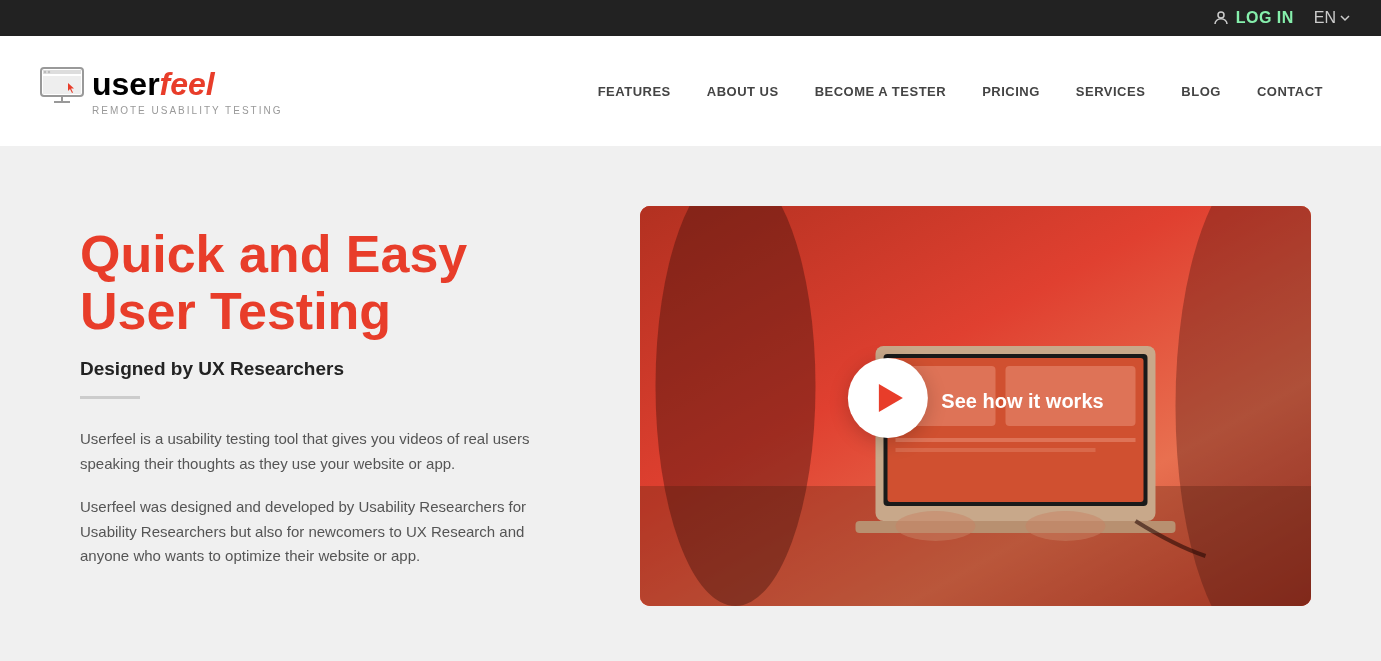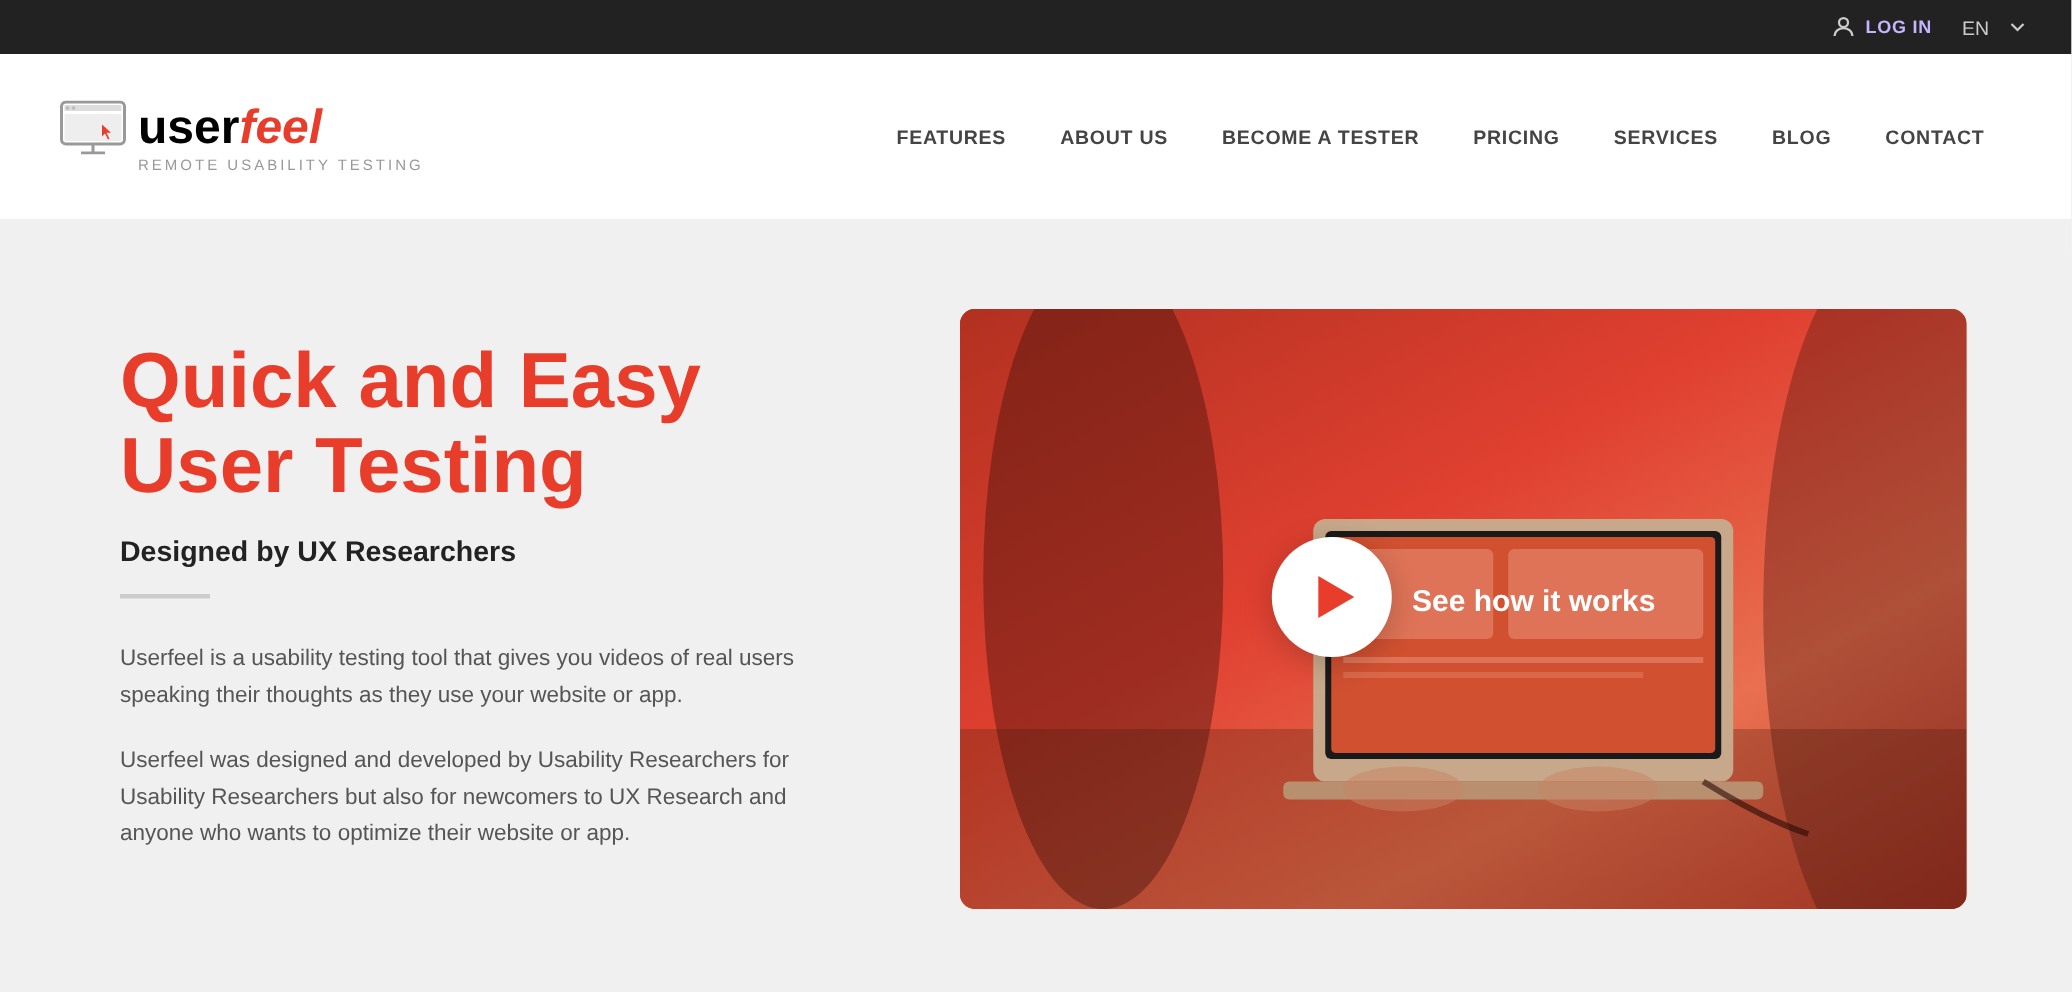--- a/index.html
+++ b/index.html
@@ -12,37 +12,37 @@
       display: flex;
       align-items: center;
       justify-content: flex-end;
       padding-right: 30px;
       gap: 20px;
     }
     .top-bar-login {
       display: flex;
       align-items: center;
       gap: 6px;
-      color: #c4b5fd;
-      font-size: 12px;
+      color: #86efac;
+      font-size: 16px;
       font-weight: bold;
       letter-spacing: 0.5px;
       cursor: pointer;
       justify-content: space-between;
     }
     .top-bar-login .user-icon {
       width: 18px;
       height: 18px;
     }
     .top-bar-lang {
       color: #ccc;
-      font-size: 13px;
-      display: flex;
-      align-items: center;
-      gap: 13px;
+      font-size: 16px;
+      display: flex;
+      align-items: center;
+      gap: 3px;
       cursor: pointer;
     }
 
     
     .header {
       background: #fff;
       height: 110px;
       display: flex;
       align-items: center;
       padding: 0 40px;

